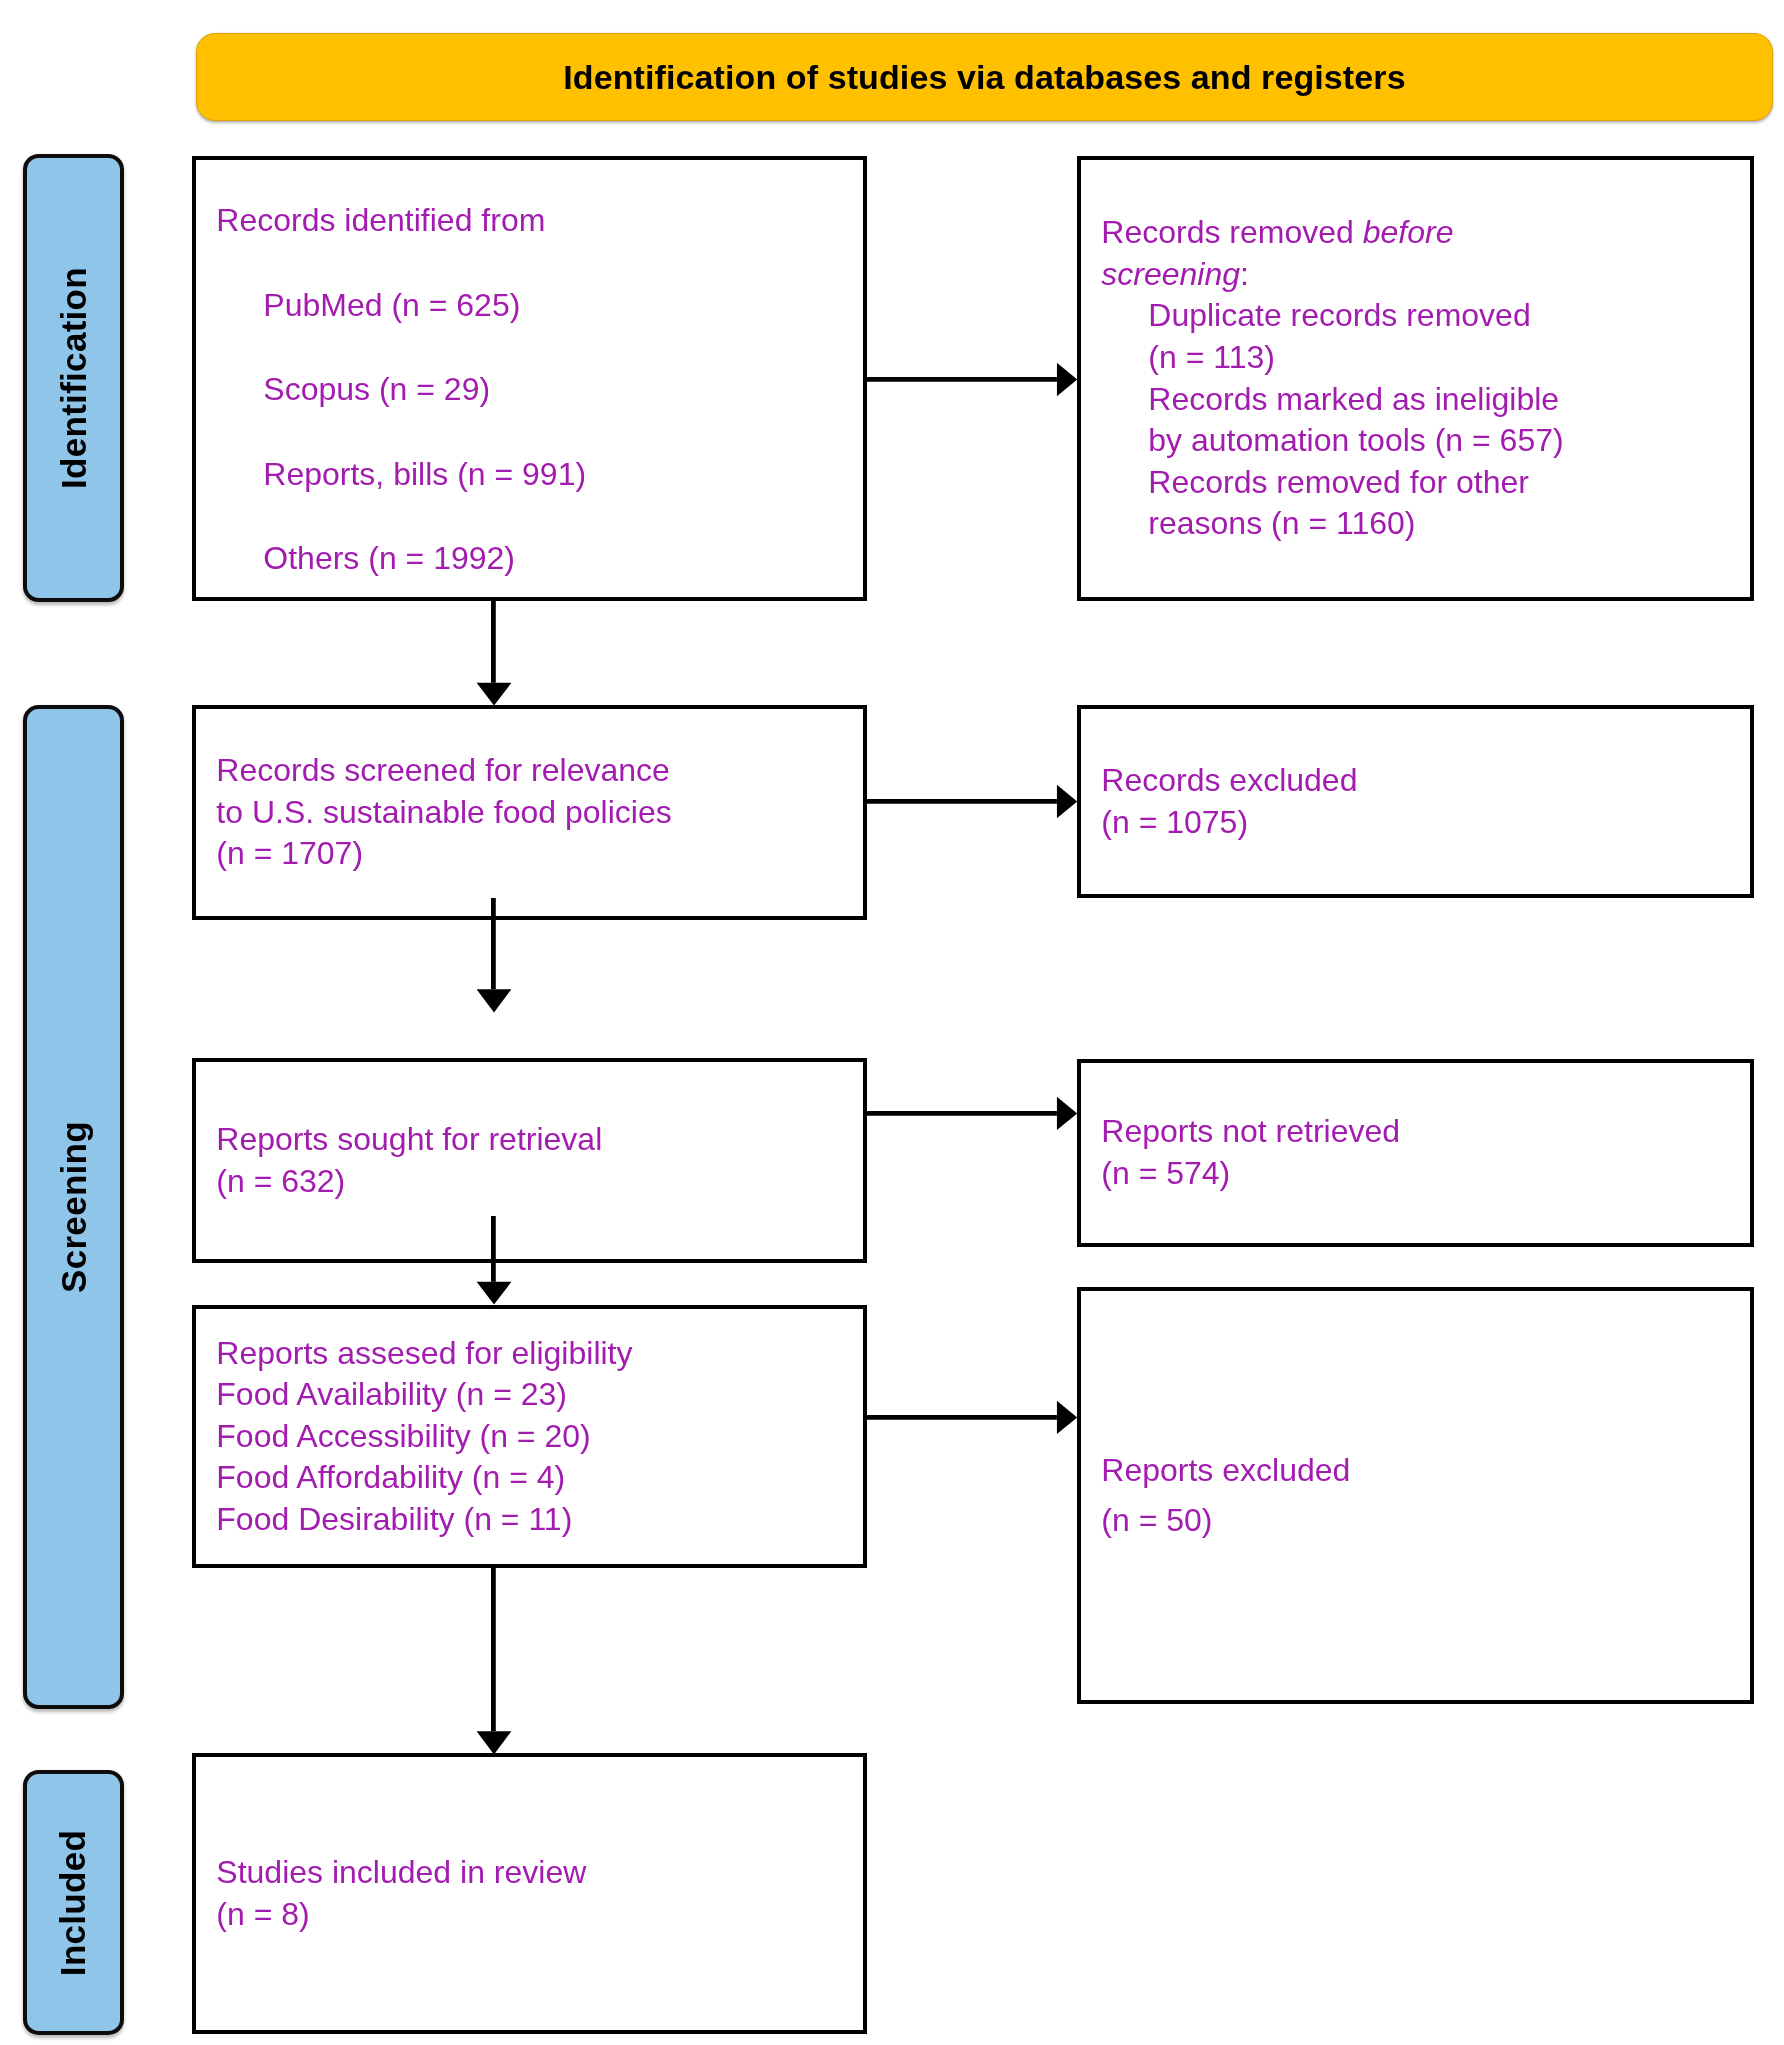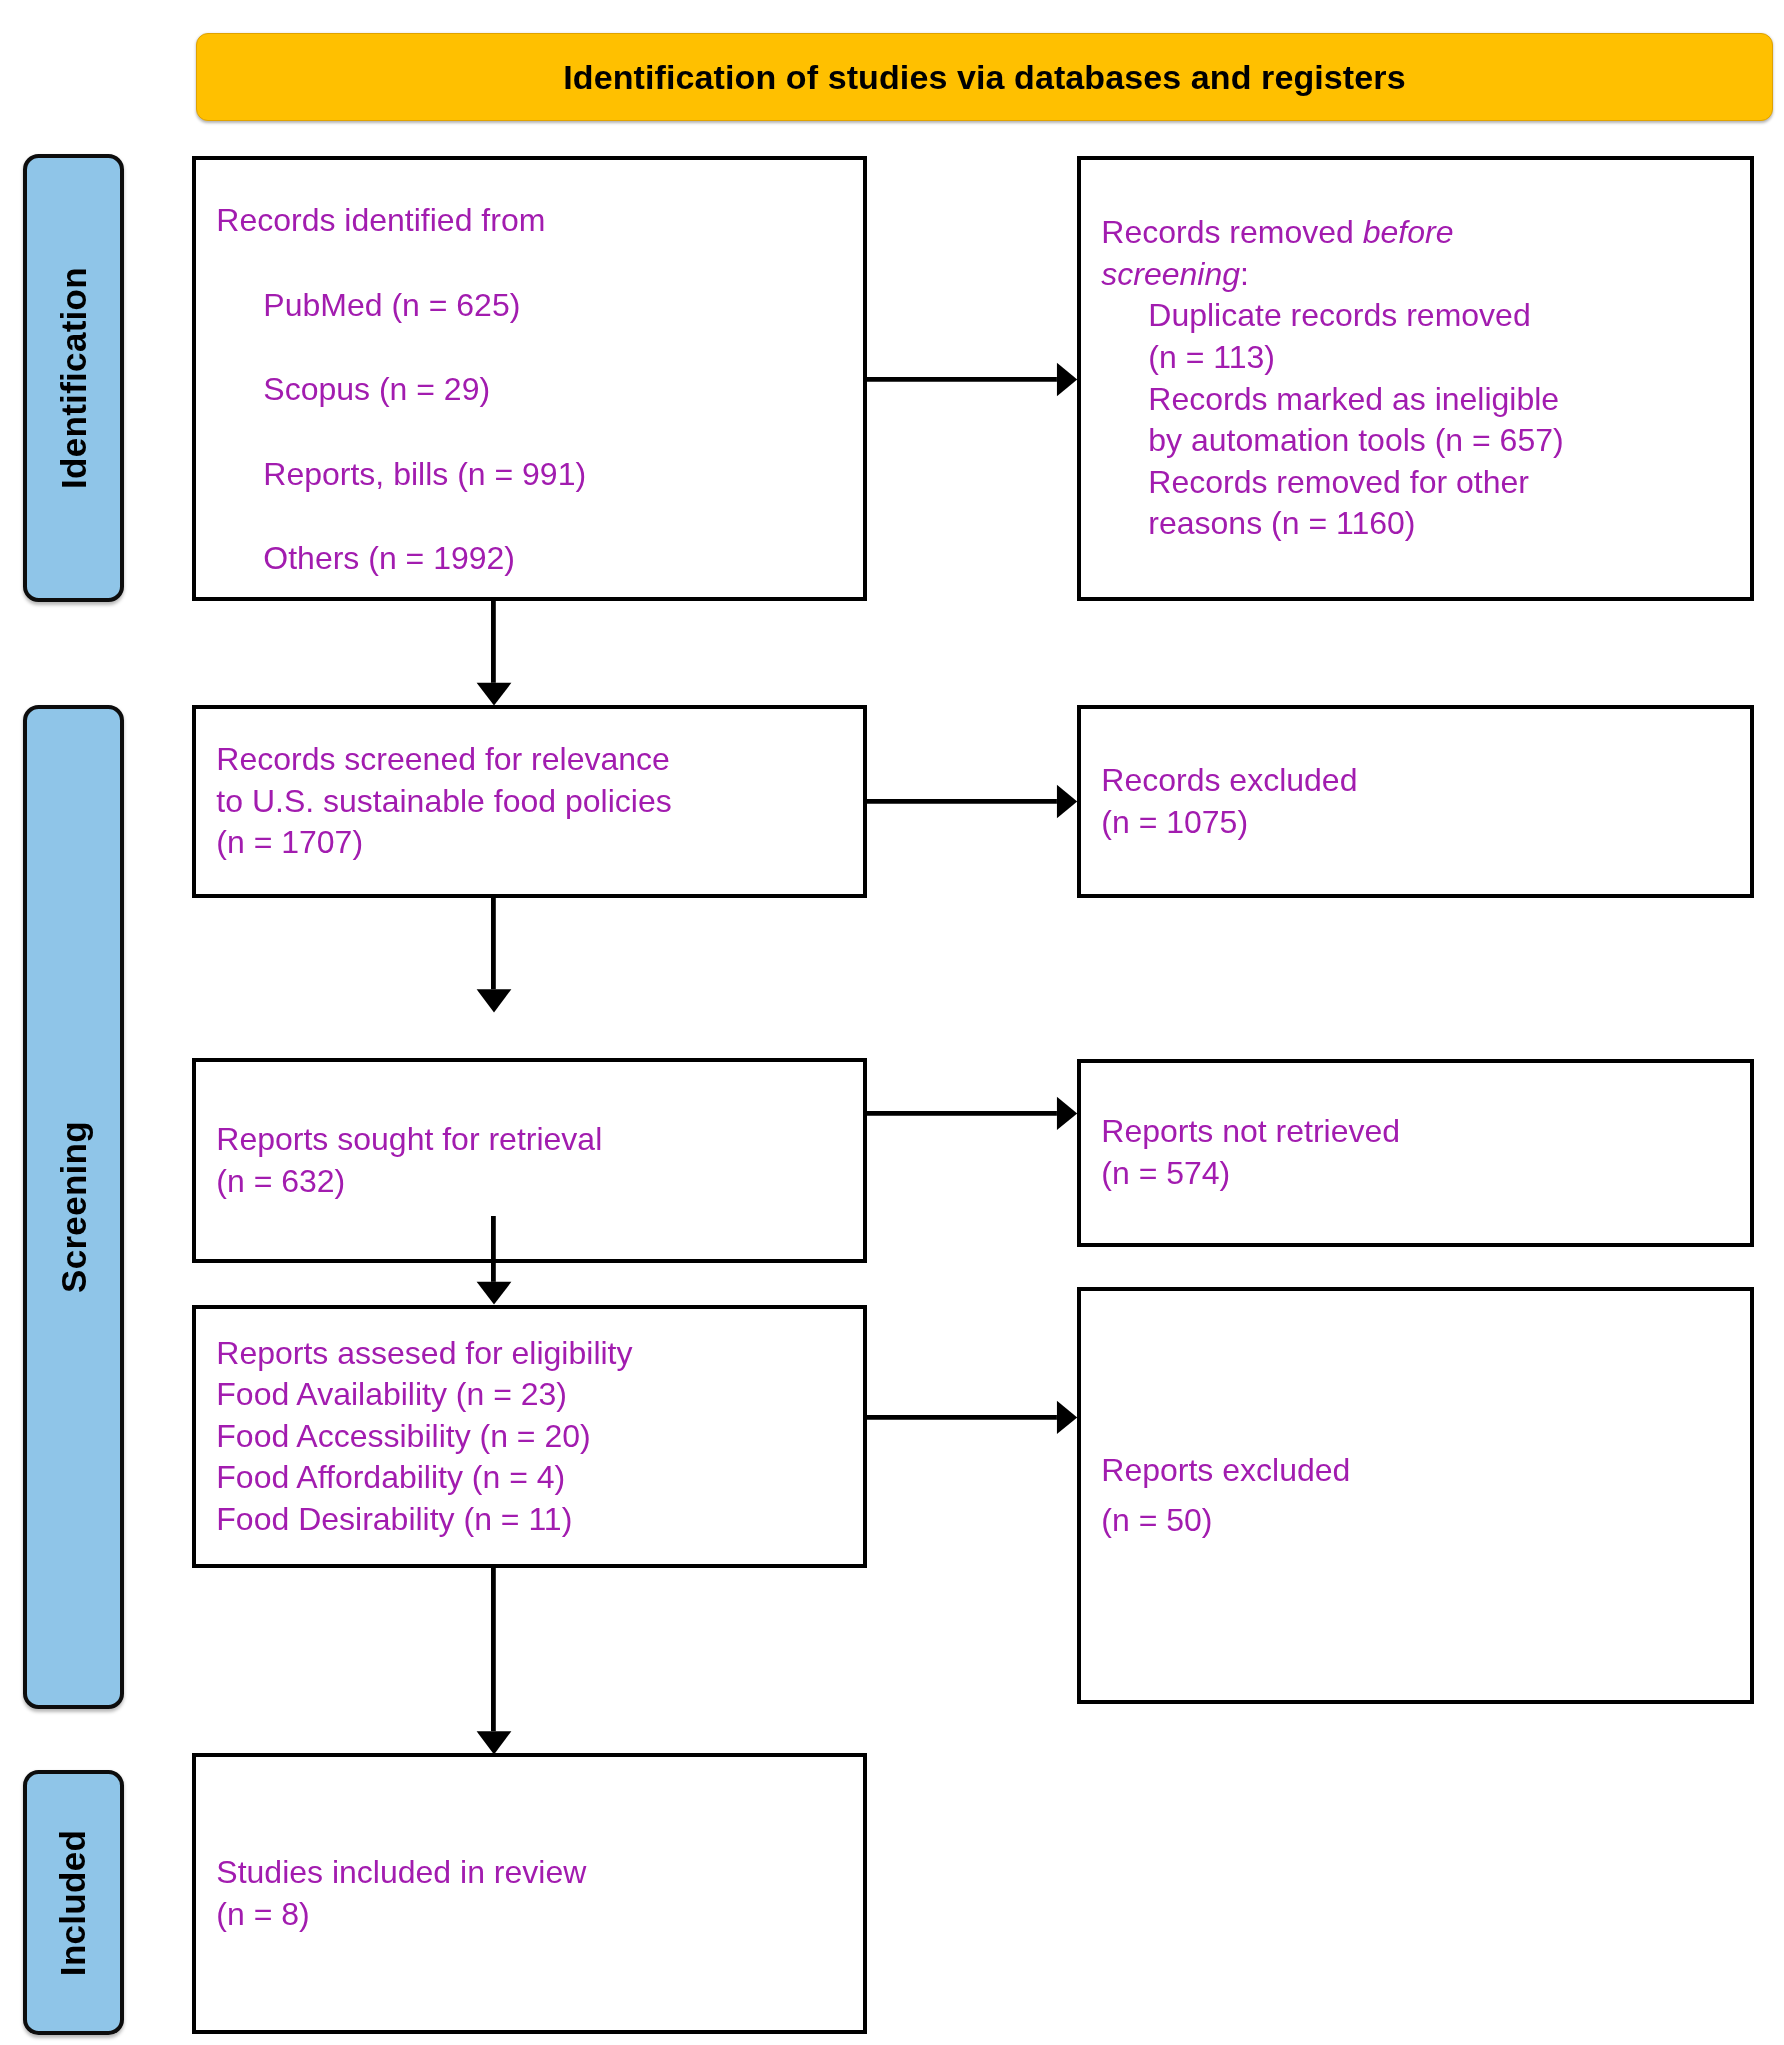--- a/index.html
+++ b/index.html
@@ -17,21 +17,21 @@
     overflow:hidden;
   }
 
   
   .stage-banner{
     position:absolute;
     left:196px; top:33px;
     width:1575px; height:86px;
     background:#FFC000;
     border:1.8px solid #E0A200;
-    border-radius:12px;
+    border-radius:19px;
     box-shadow:0 1.8px 3px rgba(0,0,0,.30);
     display:flex; align-items:center; justify-content:center;
   }
   .stage-banner .banner-text{
     font-size:34px;
     font-weight:bold;
     letter-spacing:0.1px;
     color:#000;
     text-align:center;
     white-space:nowrap;
@@ -79,21 +79,21 @@
     line-height:1.30;
     color:#a21caf;
     white-space:nowrap;
   }
   .indent-1{ padding-left:47px; }
   .ital{ font-style:italic; }
 
   
   #box-identified        { left:192px;  top:156px;  width:675px; height:445px; }
   #box-removed-before    { left:1077px; top:156px;  width:677px; height:445px; }
-  #box-screened          { left:192px;  top:705px; width:675px; height:193px; }
+  #box-screened          { left:192px;  top:705px; width:675px; height:215px; }
   #box-records-excluded  { left:1077px; top:705px; width:677px; height:193px; }
   #box-sought            { left:192px;  top:1011px; width:675px; height:205px; }
   #box-not-retrieved     { left:1077px; top:1059px; width:677px; height:188px; }
   #box-eligibility       { left:192px;  top:1305px; width:675px; height:263px; }
   #box-reports-excluded  { left:1077px; top:1287px; width:677px; height:417px; }
   #box-included          { left:192px;  top:1753px; width:675px; height:281px; }
 
   
   #box-identified       { justify-content:flex-end;gap:43px; }
   #box-removed-before   { justify-content:center; }

